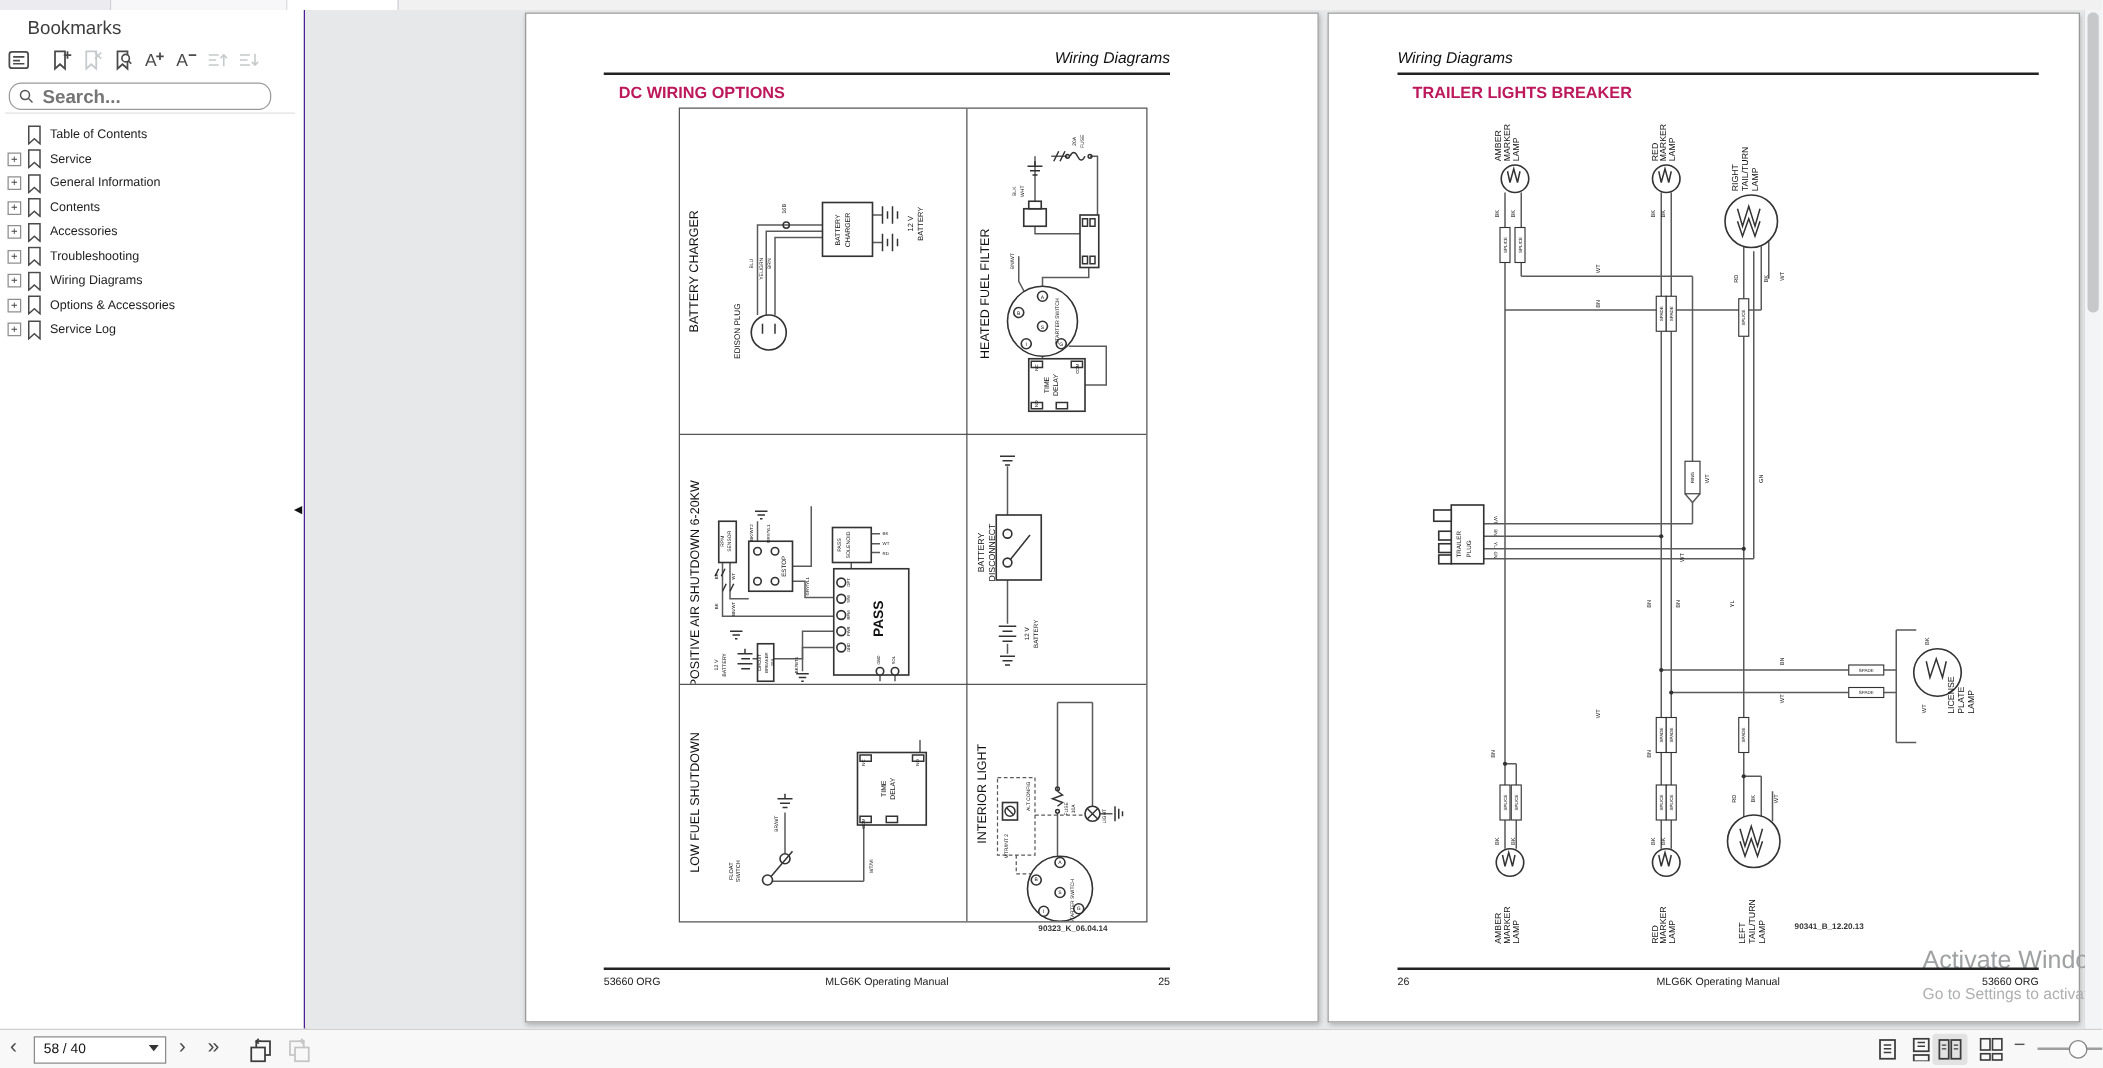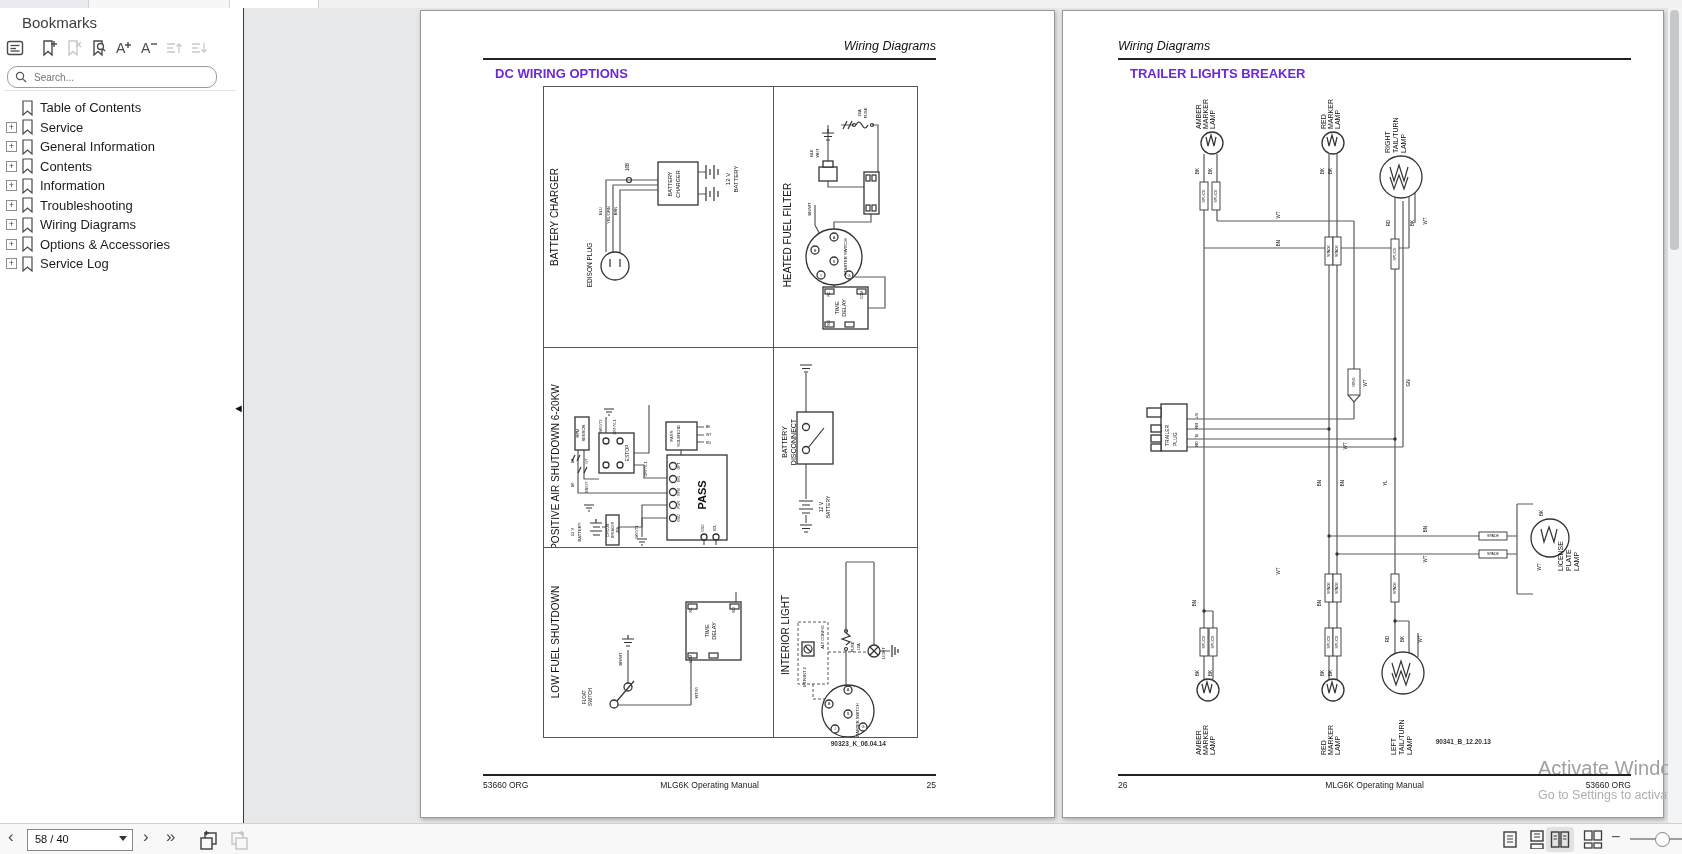--- a/index.html
+++ b/index.html
@@ -12,37 +12,37 @@
   .ts-line{position:absolute;left:318px;top:0;width:1px;height:8px;background:#cfcfd4;}
   
   .panel{position:absolute;left:0;top:8px;width:243px;height:815px;background:#fff;border-right:3px solid #4c1d95;}
   .panel-title{position:absolute;left:22px;top:6px;font-size:15px;color:#3d3d3d;}
   .panel-toolbar{position:absolute;left:0;top:30px;height:24px;width:240px;}
   .tb-ic{position:absolute;top:0;width:20px;height:20px;color:#4a4a4a;}
   .tb-ic.dis{color:#c7c9cc;}
   .tb-ic svg{width:20px;height:20px;display:block;}
   .searchwrap{position:absolute;left:7px;top:58px;width:208px;height:20px;border:1px solid #9a9a9a;border-radius:10px;background:#fff;}
   .searchwrap svg{position:absolute;left:7px;top:4px;width:12px;height:12px;}
-  .searchwrap input{position:absolute;left:24px;top:1px;width:175px;height:16px;border:none;outline:none;font-size:10px;color:#5f5f5f;font-family:"Liberation Sans",sans-serif;background:transparent;}
+  .searchwrap input{position:absolute;left:24px;top:1px;width:175px;height:16px;border:none;outline:none;font-size:15px;color:#5f5f5f;font-family:"Liberation Sans",sans-serif;background:transparent;font-weight:bold;}
   .panel-divider{position:absolute;left:4px;top:82px;width:232px;height:1px;background:#e2e2e2;}
   .tree{position:absolute;left:0;top:90px;width:240px;}
   .tree-row{display:flex;align-items:center;height:19.5px;padding-left:6px;cursor:default;}
   .expander{width:9px;height:9px;border:1px solid #8e8e8e;font-size:9px;line-height:8px;text-align:center;color:#444;margin-right:4px;flex:0 0 9px;background:#fff;}
   .expander.hid{visibility:hidden;}
   .bm-ic{margin-right:6px;flex:0 0 13px;}
-  .tree-label{font-size:13px;color:#1c1c1c;white-space:nowrap;}
+  .tree-label{font-size:10px;color:#1c1c1c;white-space:nowrap;}
   .split-arrow{position:absolute;left:233px;top:402px;font-size:11px;color:#111;z-index:4;}
   
   .doc{position:absolute;left:244px;top:8px;width:1424px;height:815px;background:#e7e8e9;overflow:hidden;}
   .page{position:absolute;top:2px;height:806px;background:#fff;border:1px solid #999;box-shadow:1px 2px 4px rgba(0,0,0,0.25);}
   .page-left{left:176px;width:633px;}
   .page-right{left:818px;width:600px;}
   .ph-ital{position:absolute;font-style:italic;font-size:12.5px;color:#111;}
   .rule{position:absolute;height:1.5px;background:#222;}
-  .ptitle{position:absolute;font-size:13px;font-weight:bold;color:#6d28d9;padding-left:12px;}
+  .ptitle{position:absolute;font-size:13px;font-weight:bold;color:#be185d;padding-left:12px;}
   .dwg{position:absolute;font-size:6.5px;font-weight:bold;color:#333;}
   .pfoot{position:absolute;font-size:8.5px;color:#222;}
   .grid{position:absolute;left:122px;top:75px;width:373px;height:650px;border:1.2px solid #555;}
   .cell{position:absolute;}
   .cb-r{border-right:1.2px solid #555;}
   .cb-b{border-bottom:1.2px solid #555;}
   .cell svg{position:absolute;left:0;top:0;}
   svg{font-family:"Liberation Sans",sans-serif;}
   .w{stroke:#5a5a5a;stroke-width:1.2;fill:none;}
   .wd{stroke:#5a5a5a;stroke-width:1;fill:none;stroke-dasharray:3 2;}
@@ -179,21 +179,21 @@
             <path d="M2,1 h9 v14 l-4.5,-4 l-4.5,4 z" fill="none" stroke="#4a4a4a" stroke-width="1.2"></path>
           </svg>
       <span class="tree-label">Contents</span>
     </div>
 
     <div class="tree-row">
       <span class="expander">+</span>
       <svg class="bm-ic" width="13" height="16" viewBox="0 0 13 16">
             <path d="M2,1 h9 v14 l-4.5,-4 l-4.5,4 z" fill="none" stroke="#4a4a4a" stroke-width="1.2"></path>
           </svg>
-      <span class="tree-label">Information</span>
+      <span class="tree-label">Accessories</span>
     </div>
 
     <div class="tree-row">
       <span class="expander">+</span>
       <svg class="bm-ic" width="13" height="16" viewBox="0 0 13 16">
             <path d="M2,1 h9 v14 l-4.5,-4 l-4.5,4 z" fill="none" stroke="#4a4a4a" stroke-width="1.2"></path>
           </svg>
       <span class="tree-label">Troubleshooting</span>
     </div>
 

